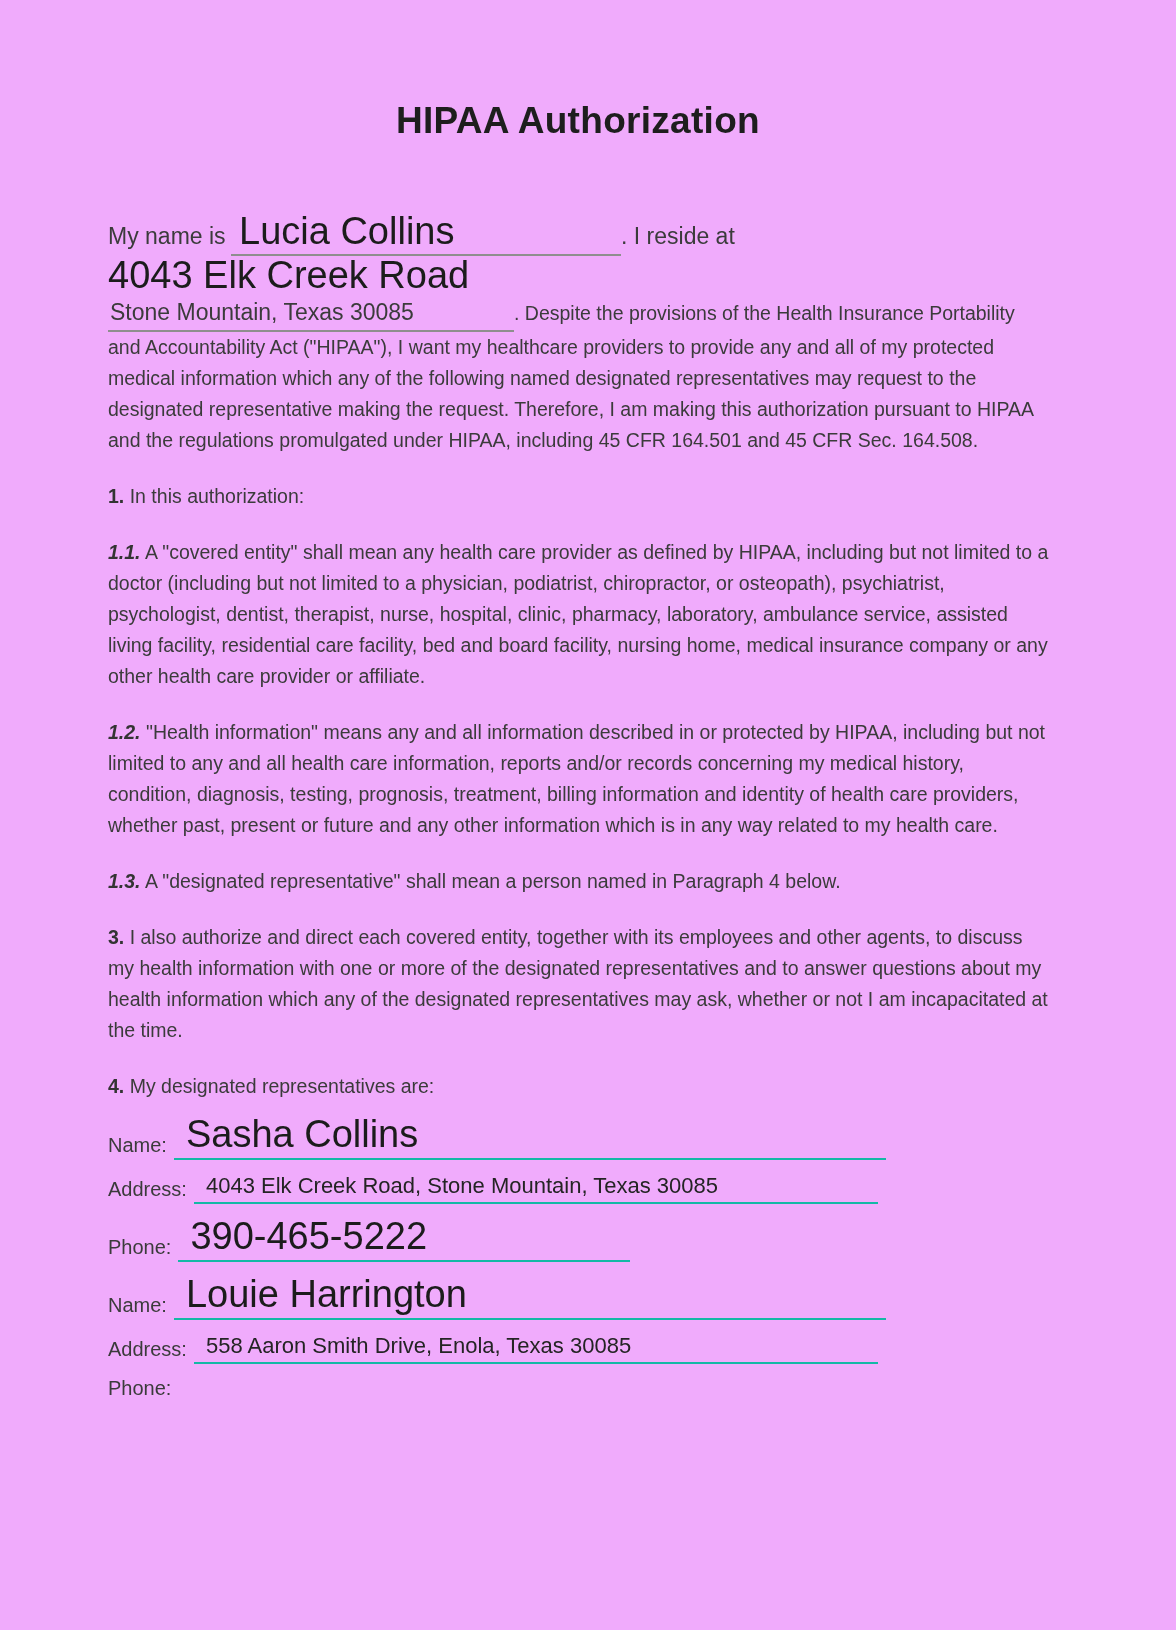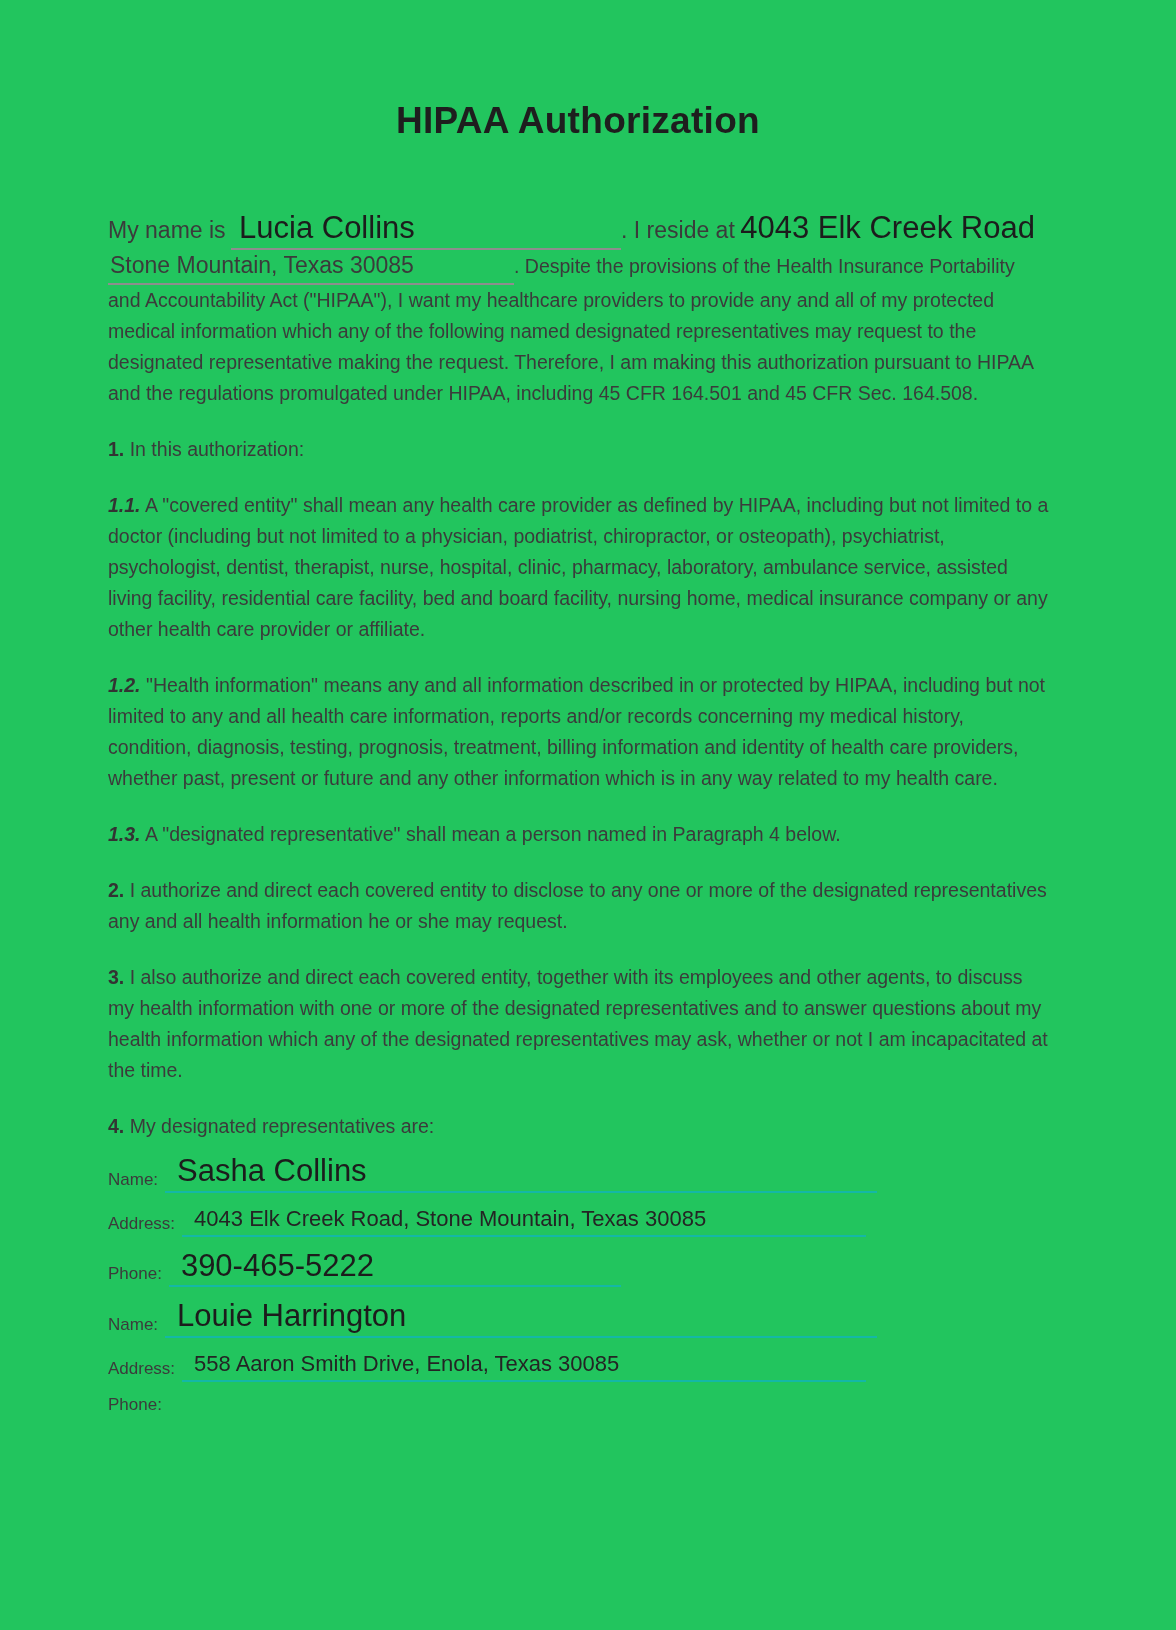--- a/index.html
+++ b/index.html
@@ -9,21 +9,21 @@
     background: #ffffff;
     width: 1176px;
     height: 1630px;
     overflow: hidden;
     font-family: "Liberation Sans", sans-serif;
     color: #3b3b3b;
   }
   .page {
     width: 1176px;
     height: 1630px;
-    background: #22c55e;
+    background: #f0abfc;
     box-sizing: border-box;
     padding: 0 0 0 108px;
   }
   .title {
     width: 940px;
     text-align: center;
     font-size: 37px;
     font-weight: bold;
     color: #1e1e1e;
     margin: 0;
@@ -61,40 +61,40 @@
   }
   .blank-name {
     width: 390px;
     padding: 0 0 1px 8px;
   }
   .blank-addr2 {
     width: 406px;
     padding: 0 0 1px 2px;
   }
   .val-big {
-    font-size: 31px;
+    font-size: 38px;
     line-height: 1.05;
     color: #1c1c1c;
     white-space: nowrap;
   }
   .val-med {
     font-size: 22px;
     color: #242424;
     white-space: nowrap;
   }
   .reps {
     margin-top: 6px;
   }
   .frow {
     display: flex;
     align-items: flex-end;
     margin-top: 13px;
   }
   .flabel {
-    font-size: 17px;
+    font-size: 20px;
     color: #3b3b3b;
     flex: 0 0 auto;
     padding-bottom: 3px;
   }
   .fline {
     border-bottom: 2px solid #14b8a6;
     margin-left: 7px;
     box-sizing: border-box;
     padding: 0 0 3px 12px;
   }
@@ -117,21 +117,20 @@
       <span class="blank blank-addr2"><span class="lbl-sm">Stone Mountain, Texas 30085</span></span><span>. Despite the provisions of the Health Insurance Portability and Accountability Act ("HIPAA"), I want my healthcare providers to provide any and all of my protected medical information which any of the following named designated representatives may request to the designated representative making the request. Therefore, I am making this authorization pursuant to HIPAA and the regulations promulgated under HIPAA, including 45 CFR 164.501 and 45 CFR Sec. 164.508.</span></p>
 
     <p class="body"><span class="num">1.</span> <span>In this authorization:</span></p>
 
     <p class="body"><span class="num bi">1.1.</span> <span>A "covered entity" shall mean any health care provider as defined by HIPAA, including but not limited to a doctor (including but not limited to a physician, podiatrist, chiropractor, or osteopath), psychiatrist, psychologist, dentist, therapist, nurse, hospital, clinic, pharmacy, laboratory, ambulance service, assisted living facility, residential care facility, bed and board facility, nursing home, medical insurance company or any other health care provider or affiliate.</span></p>
 
     <p class="body"><span class="num bi">1.2.</span> <span>"Health information" means any and all information described in or protected by HIPAA, including but not limited to any and all health care information, reports and/or records concerning my medical history, condition, diagnosis, testing, prognosis, treatment, billing information and identity of health care providers, whether past, present or future and any other information which is in any way related to my health care.</span></p>
 
     <p class="body"><span class="num bi">1.3.</span> <span>A "designated representative" shall mean a person named in Paragraph 4 below.</span></p>
 
-    <p class="body"><span class="num">2.</span> <span>I authorize and direct each covered entity to disclose to any one or more of the designated representatives any and all health information he or she may request.</span></p>
 
     <p class="body"><span class="num">3.</span> <span>I also authorize and direct each covered entity, together with its employees and other agents, to discuss my health information with one or more of the designated representatives and to answer questions about my health information which any of the designated representatives may ask, whether or not I am incapacitated at the time.</span></p>
 
     <p class="body" style="margin-bottom:0;"><span class="num">4.</span> <span>My designated representatives are:</span></p>
 
     <div class="reps">
 
       <div>
         <div class="frow">
           <span class="flabel">Name:</span>

